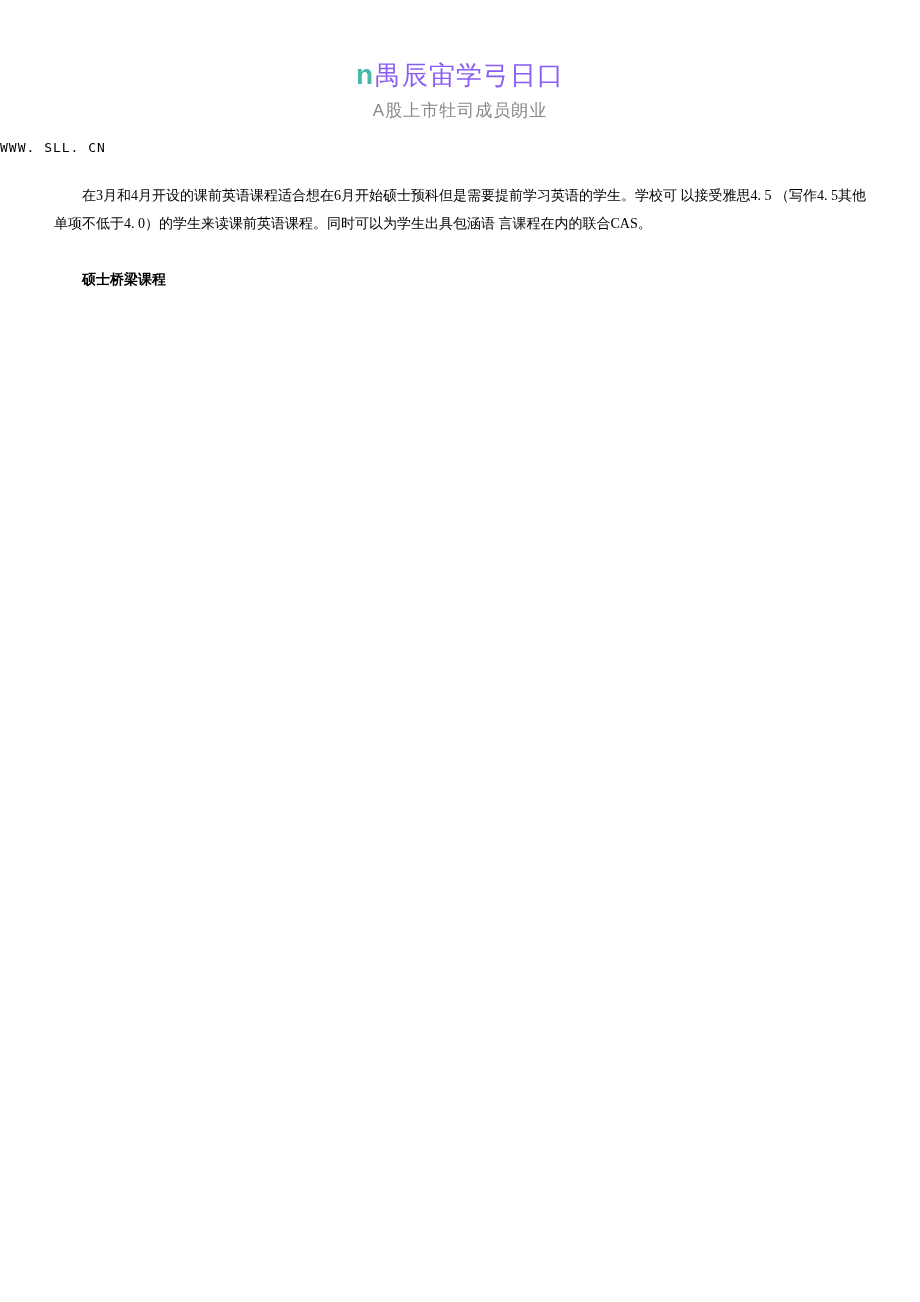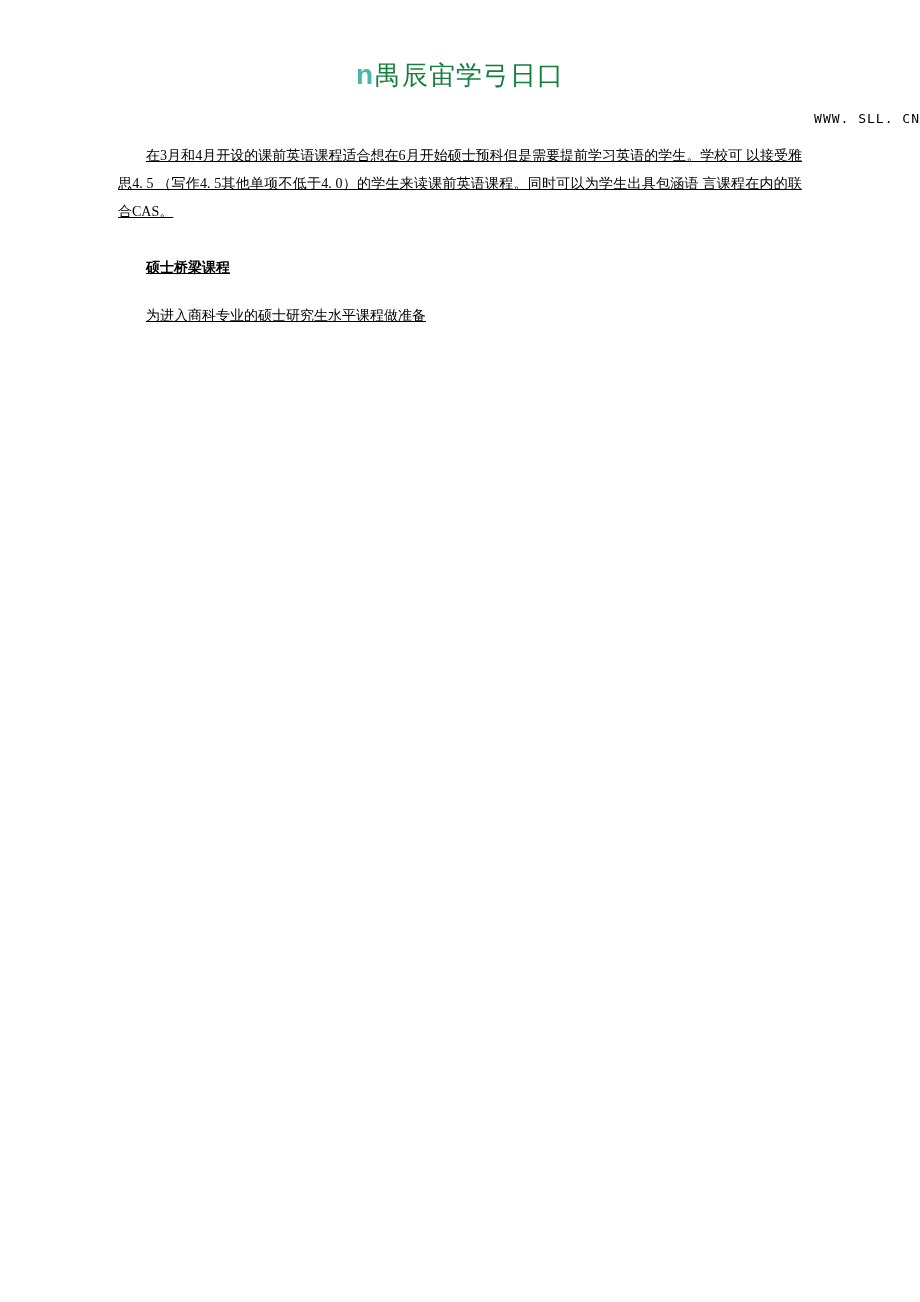--- a/index.html
+++ b/index.html
@@ -27,41 +27,40 @@
       gap: 2px;
       margin-bottom: 6px;
     }
     .logo-n {
       color: #4ab8a8;
       font-size: 28px;
       font-weight: bold;
       font-family: Arial, sans-serif;
     }
     .logo-text {
-      color: #15803d;
+      color: #8b5cf6;
       font-size: 26px;
       font-family: "SimSun", "宋体", serif;
       letter-spacing: 1px;
     }
     .tagline {
       color: #888888;
       font-size: 17px;
       font-family: "Microsoft YaHei", "微软雅黑", sans-serif;
       letter-spacing: 1px;
     }
     .url {
-      text-align: right;
+      text-align: left;
       font-family: "SimSun", "宋体", monospace;
       font-size: 13px;
       letter-spacing: 1px;
-      margin-bottom: 16px;
+      margin-bottom: 27px;
     }
     .content {
-      padding: 0 118px;
-      text-decoration: underline;
+      padding: 0 54px;
     }
     .para {
       line-height: 2.0;
       text-align: justify;
       margin-bottom: 4px;
     }
     .para-indent {
       text-indent: 2em;
     }
     .section-title {
@@ -78,21 +77,21 @@
     }
   </style>
 </head>
 <body>
 
 <div class="header">
   <div class="logo-line">
     <span class="logo-n">n</span>
     <span class="logo-text">禺辰宙学弓日口</span>
   </div>
+  <div class="tagline">A股上市牡司成员朗业</div>
 </div>
 
 <div class="url">WWW. SLL. CN</div>
 
 <div class="content">
   <p class="para para-indent">在3月和4月开设的课前英语课程适合想在6月开始硕士预科但是需要提前学习英语的学生。学校可  以接受雅思4. 5  （写作4. 5其他单项不低于4. 0）的学生来读课前英语课程。同时可以为学生出具包涵语  言课程在内的联合CAS。</p>
   <p class="section-title">硕士桥梁课程</p>
-  <p class="sub-para">为进入商科专业的硕士研究生水平课程做准备</p>
 </div>
 
 </body></html>

